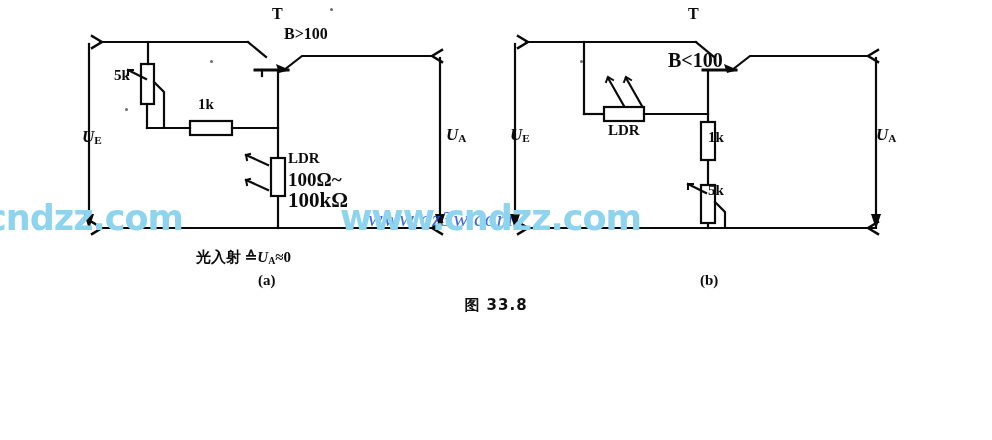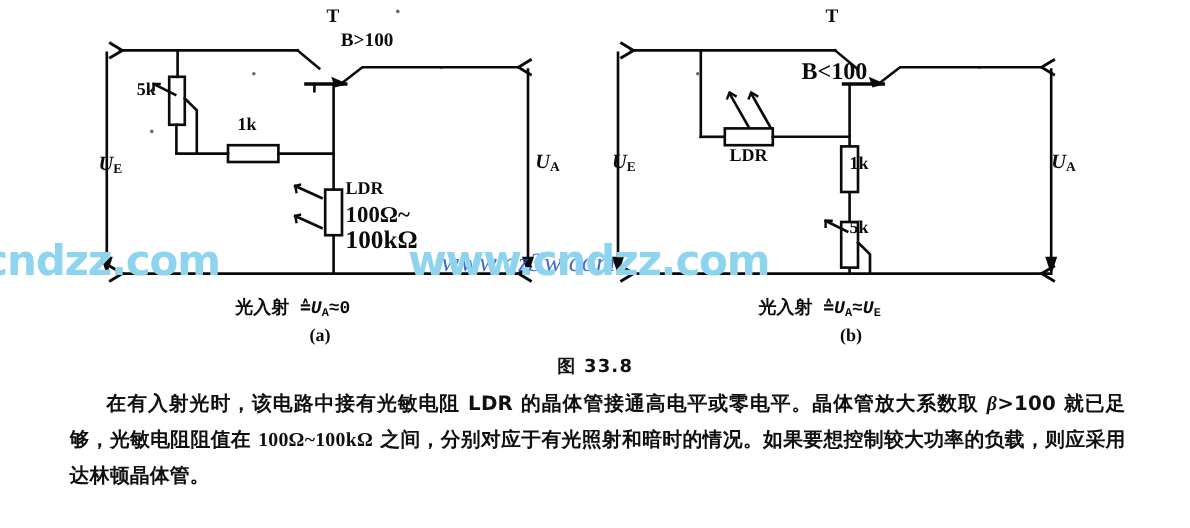--- a/index.html
+++ b/index.html
@@ -20,21 +20,21 @@
   
   .lbl {
     position:absolute;
     font-family:"Liberation Serif","DejaVu Serif",serif;
     font-weight:bold;
     color:#0b0b0b;
     white-space:nowrap;
     line-height:1.05;
     letter-spacing:0px;
   }
-  .lbl.cn { font-family:Liberation Mono, monospace; font-weight:bold;text-align:right; }
+  .lbl.cn { font-family:Liberation Serif, serif; font-weight:bold;text-align:right; }
   .sub { font-size:0.66em; vertical-align:-0.22em; font-weight:bold; }
   .ital { font-style:italic; }
 
   
   .wm-blue {
     position:absolute;
     font-family:"DejaVu Sans","Liberation Sans",sans-serif;
     font-weight:bold;
     font-size:35px;
     color:#8fd4ee;
@@ -210,35 +210,28 @@
     <div class="lbl" style="left:668px; top:26px; font-size:20px;margin-top:24px;">B&lt;100</div>
     <div class="lbl" style="left:510px; top:126px; font-size:17px;">
       <span class="ital">U</span><span class="sub">E</span>
     </div>
     <div class="lbl" style="left:608px; top:123px; font-size:15px;">LDR</div>
     <div class="lbl" style="left:708px; top:130px; font-size:15px;">1k</div>
     <div class="lbl" style="left:708px; top:183px; font-size:15px;">5k</div>
     <div class="lbl" style="left:876px; top:126px; font-size:17px;">
       <span class="ital">U</span><span class="sub">A</span>
     </div>
-    <div class="lbl cn" style="left:632px; top:250px; font-size:15px;">
-      <span>光入射</span>
-      <span>≙</span><span class="ital">U</span><span class="sub">A</span><span>≈</span><span class="ital">U</span><span class="sub">E</span>
-    </div>
     <div class="lbl" style="left:700px; top:273px; font-size:15px;">(b)</div>
 
     <div class="wm-gray" style="left:368px; top:206px;">www.dz3w.com</div>
     <div class="wm-blue" style="left:340px; top:198px;">www.cndzz.com</div>
     <div class="wm-blue" style="left:-118px; top:198px;">www.cndzz.com</div>
 
     <div class="specks" style="left:330px; top:8px; width:3px; height:3px;"></div>
     <div class="specks" style="left:125px; top:108px; width:3px; height:3px;"></div>
     <div class="specks" style="left:210px; top:60px; width:3px; height:3px;"></div>
     <div class="specks" style="left:580px; top:60px; width:3px; height:3px;"></div>
   </div>
 
   <div class="caption">图 33.8</div>
 
-  <div class="para">
-    <span class="indent"></span><span>在有入射光时，该电路中接有光敏电阻 LDR 的晶体管接通高电平或零电平。晶体管放大系数取 </span><span class="sym">β</span><span>&gt;100 就已足够，光敏电阻阻值在 </span><span class="num">100Ω~100kΩ</span><span> 之间，分别对应于有光照射和暗时的情况。如果要想控制较大功率的负载，则应采用达林顿晶体管。</span>
-  </div>
 
 </div>
 
 </body></html>

